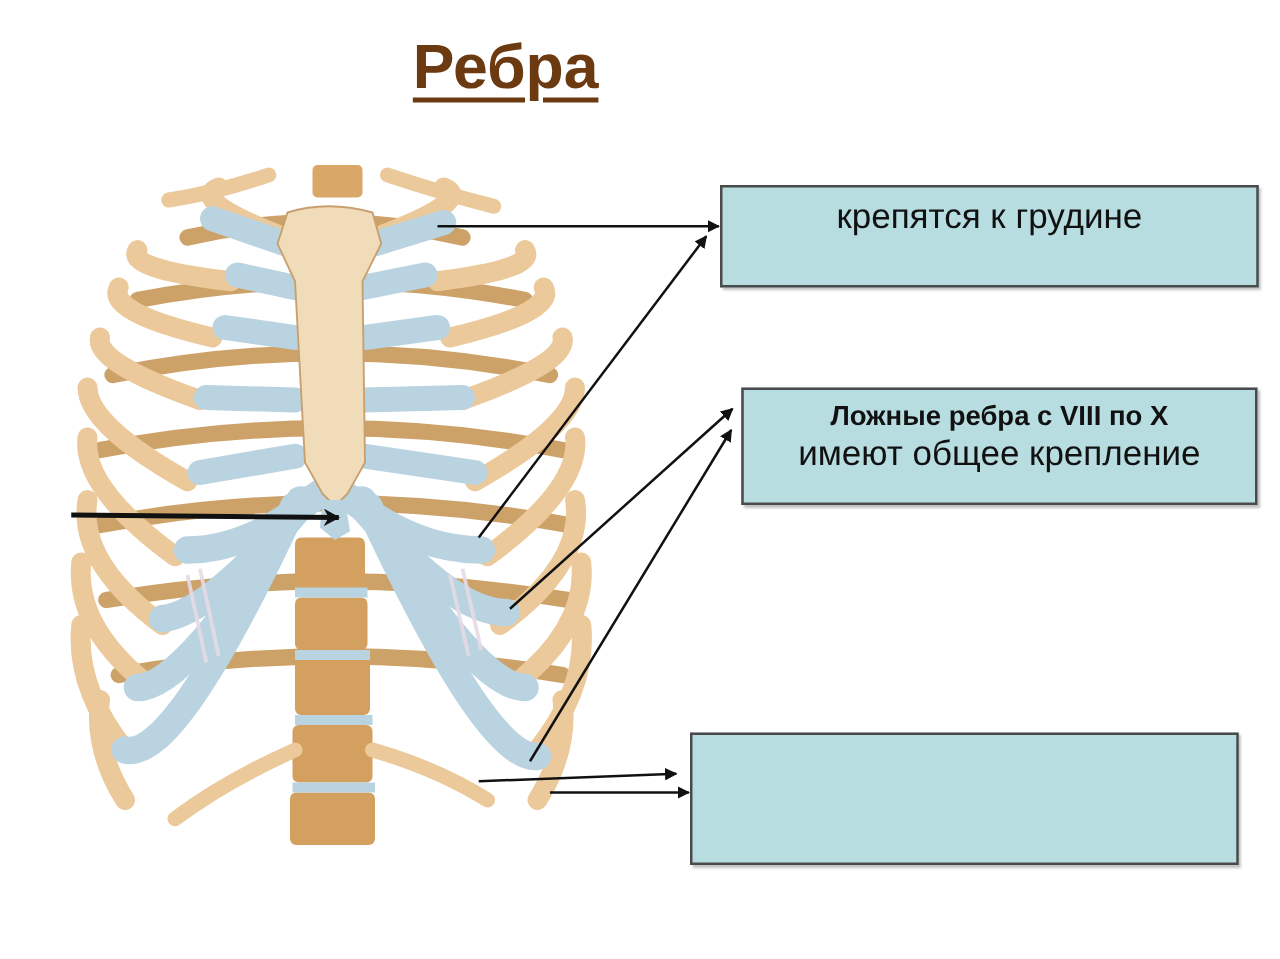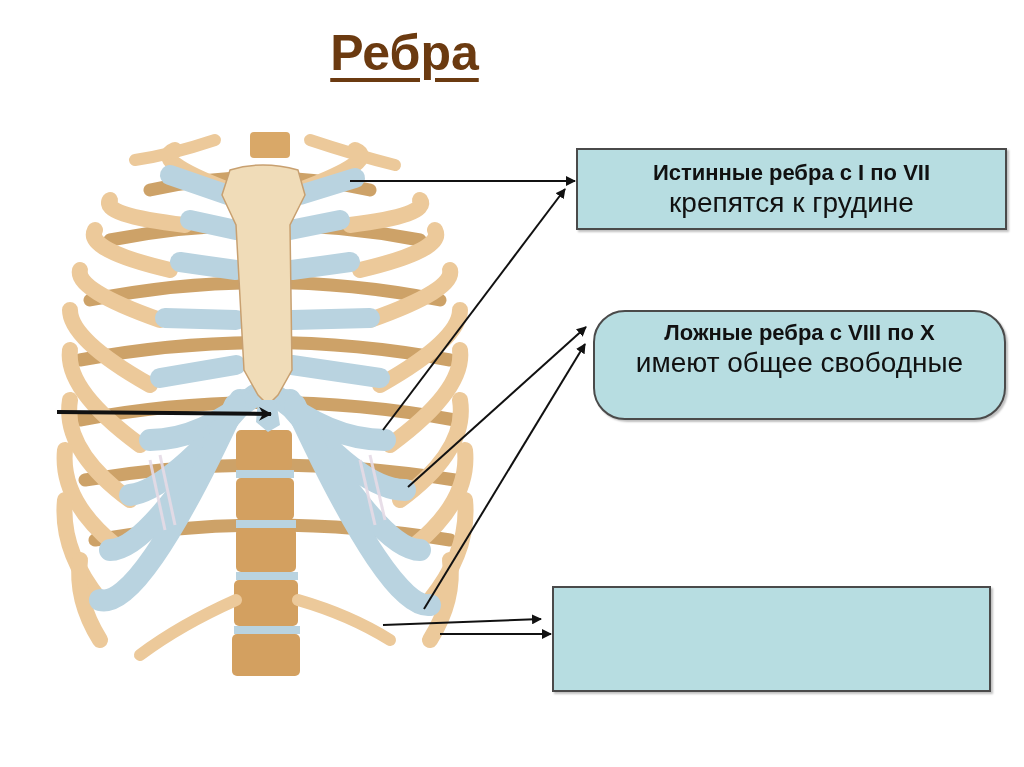--- a/index.html
+++ b/index.html
@@ -11,21 +11,21 @@
     }
     .title span { text-decoration: underline; text-decoration-thickness: 4px; text-underline-offset: 8px; }
     .box {
       position: absolute; background: #b7dde1; border: 2px solid #4a4a4a;
       box-sizing: border-box; text-align: center; color: #111;
       font-family: "Liberation Sans", sans-serif; box-shadow: 2px 2px 2px rgba(0,0,0,0.25);
     }
     .box .head { font-weight: bold; font-size: 22px; line-height: 30px; }
     .box .line { font-size: 28px; line-height: 30px; }
     #box-true { left: 576px; top: 148px; width: 431px; height: 82px; padding-top: 8px; }
-    #box-false { left: 593px; top: 310px; width: 413px; height: 110px; padding-top: 6px; border-radius: 32px; }
+    #box-false { left: 593px; top: 310px; width: 413px; height: 94px; padding-top: 6px; }
     #box-floating { left: 552px; top: 586px; width: 439px; height: 106px; padding-top: 6px; }
     svg.art { position: absolute; left: 0; top: 0; }
   </style>
 </head>
 <body>
 
 <div class="title"><span>Ребра</span></div>
 
 <svg class="art" width="1024" height="767" viewBox="0 0 1024 767">
   <defs>
@@ -138,23 +138,22 @@
     <line x1="383" y1="430" x2="565" y2="189" marker-end="url(#ah)"></line>
     <line x1="408" y1="487" x2="586" y2="327" marker-end="url(#ah)"></line>
     <line x1="424" y1="609" x2="585" y2="344" marker-end="url(#ah)"></line>
     <line x1="383" y1="625" x2="541" y2="619" marker-end="url(#ah)"></line>
     <line x1="440" y1="634" x2="551" y2="634" marker-end="url(#ah)"></line>
   </g>
   <line x1="57" y1="412" x2="271" y2="414" stroke="#111" stroke-width="4" marker-end="url(#ahb)"></line>
 </svg>
 
 <div class="box" id="box-true">
-  <div class="head">Истинные ребра с I по VII</div>
   <div class="line">крепятся к грудине</div>
 </div>
 
 <div class="box" id="box-false">
   <div class="head">Ложные ребра с VIII по X</div>
-  <div class="line">имеют общее свободные</div>
+  <div class="line">имеют общее крепление</div>
 </div>
 
 <div class="box" id="box-floating">
 </div>
 
 </body></html>

